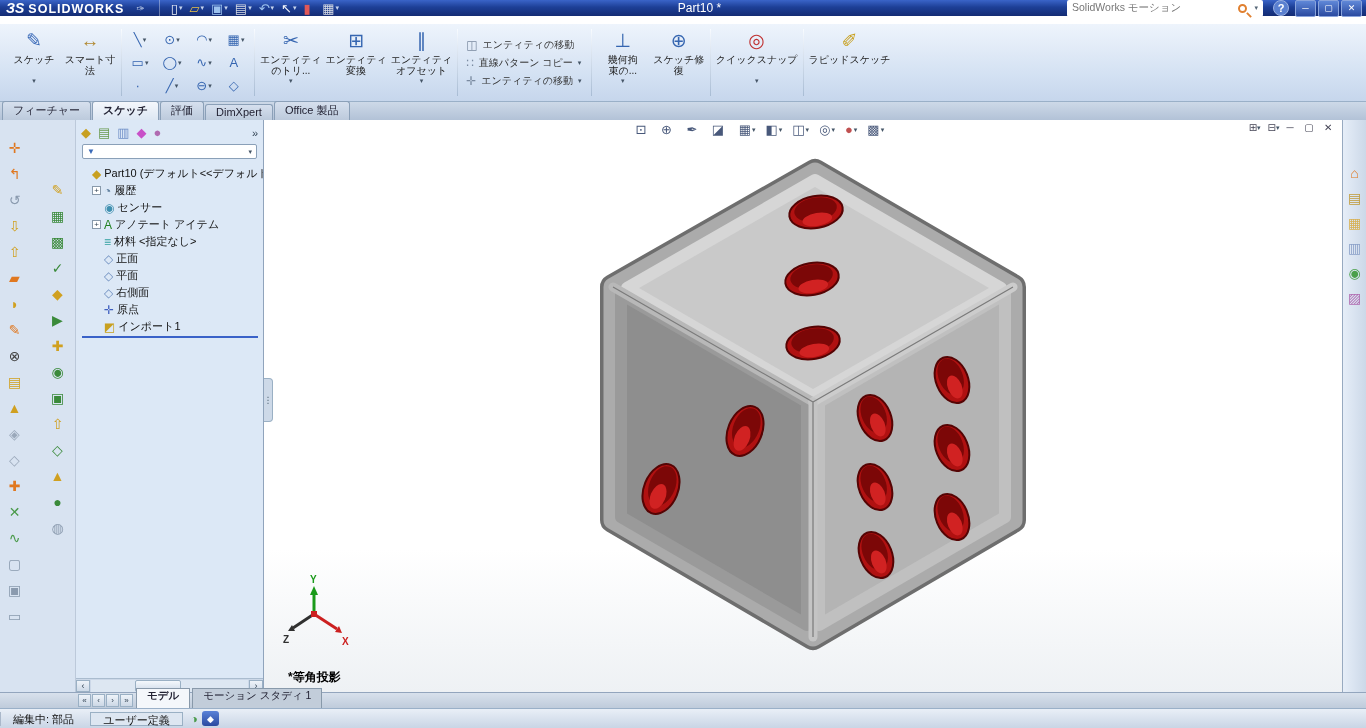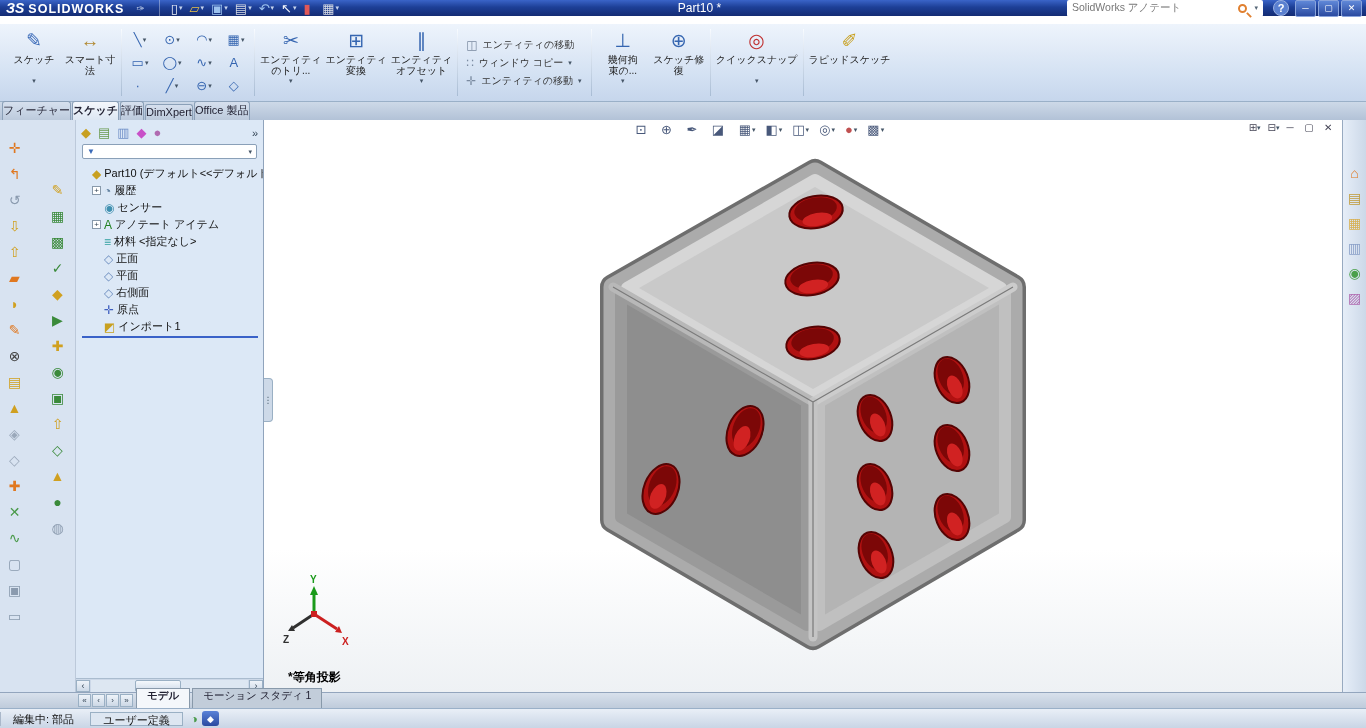--- a/index.html
+++ b/index.html
@@ -50,21 +50,21 @@
   .gcell{display:flex;align-items:center;justify-content:center;}
   .gg{font-size:13px;color:#3565b0;}
   .gcell .gc{margin-left:1px;}
   .rstack{display:flex;flex-direction:column;justify-content:center;gap:4px;padding:0 5px;}
   .sbtn{display:flex;align-items:center;gap:5px;font-size:10px;color:#333;white-space:nowrap;}
   .sg{font-size:12px;color:#7a8aa0;}
 
   
   .tabrow{position:absolute;top:102px;left:0;right:0;height:18px;display:flex;align-items:flex-end;
     background:linear-gradient(#cdd9e8,#b2c2d7);padding-left:2px;}
-  .cmtab{font-size:11px;padding:1px 0 2px;background:linear-gradient(#d6e0ee,#bccadc);color:#223;
+  .cmtab{font-size:11px;padding:1px 10px 2px;background:linear-gradient(#d6e0ee,#bccadc);color:#223;
     border:1px solid #8ba0b8;border-bottom:none;border-radius:3px 3px 0 0;margin-right:1px;white-space:nowrap;}
   .cmtab.on{background:linear-gradient(#f4f7fc,#dde7f3);font-weight:bold;}
 
   
   .main{position:absolute;top:120px;left:0;right:0;bottom:36px;}
   .ltools{position:absolute;left:0;top:0;bottom:0;width:76px;background:#d8e3f1;border-right:1px solid #bcc9da;}
   .lcol{position:absolute;display:flex;flex-direction:column;gap:3px;}
   .c1{left:2px;top:16px;}
   .c2{left:45px;top:58px;}
   .licon{width:25px;height:23px;display:flex;align-items:center;justify-content:center;font-size:14px;}
@@ -175,21 +175,21 @@
         </span>
         <span class="qbtn">
           <b class="qg" style="color: rgb(216, 220, 228);">▦</b>
           <u class="qc">▾</u>
         </span>
       </div>
     <div class="tspace"></div>
     <span class="doctitle">Part10 *</span>
     <div class="tspace"></div>
     <div class="search">
-      <span class="stext">SolidWorks アノテート</span>
+      <span class="stext">SolidWorks モーション</span>
       <span class="mag"></span>
       <span class="scaret">▾</span>
     </div>
     <span class="helpbtn">?</span>
     <div class="winbtns">
 
     <span class="wbtn">─</span>
         <span class="wbtn">▢</span>
         <span class="wbtn">✕</span>
       </div>
@@ -288,21 +288,21 @@
     <i class="vsep"></i>
     <div class="rstack">
 
     <div class="sbtn">
           <b class="sg">◫</b>
           <span>エンティティの移動</span>
           <u class="gc" style="visibility: hidden;">▾</u>
         </div>
         <div class="sbtn">
           <b class="sg">∷</b>
-          <span>ウィンドウ コピー</span>
+          <span>直線パターン コピー</span>
           <u class="gc">▾</u>
         </div>
         <div class="sbtn">
           <b class="sg">✛</b>
           <span>エンティティの移動</span>
           <u class="gc">▾</u>
         </div>
       </div>
     <i class="vsep"></i>
     <div class="rgroup">

